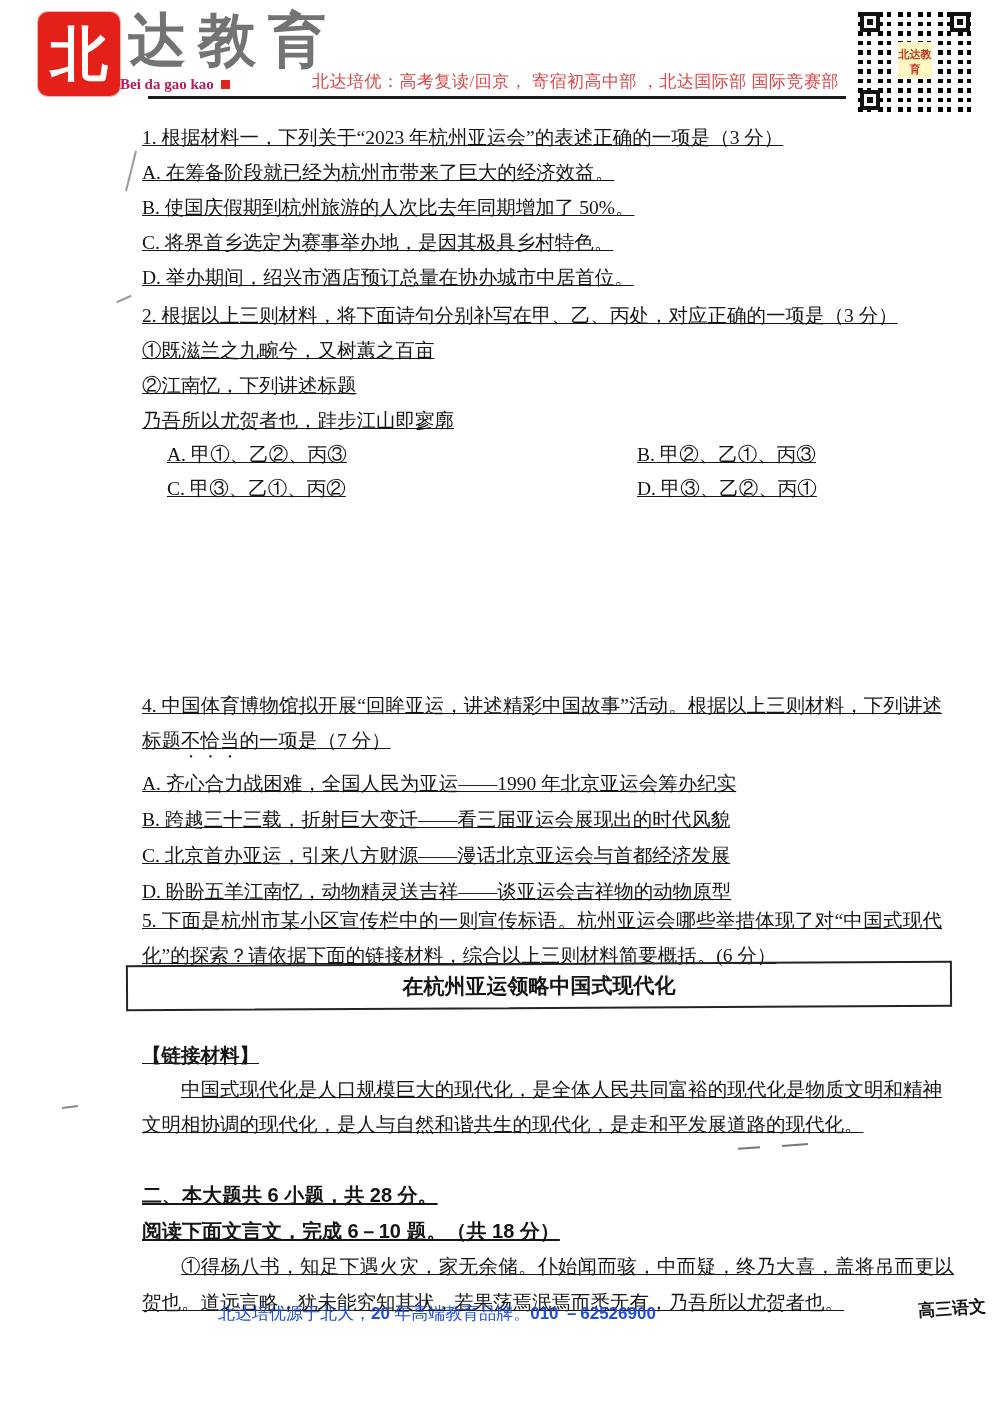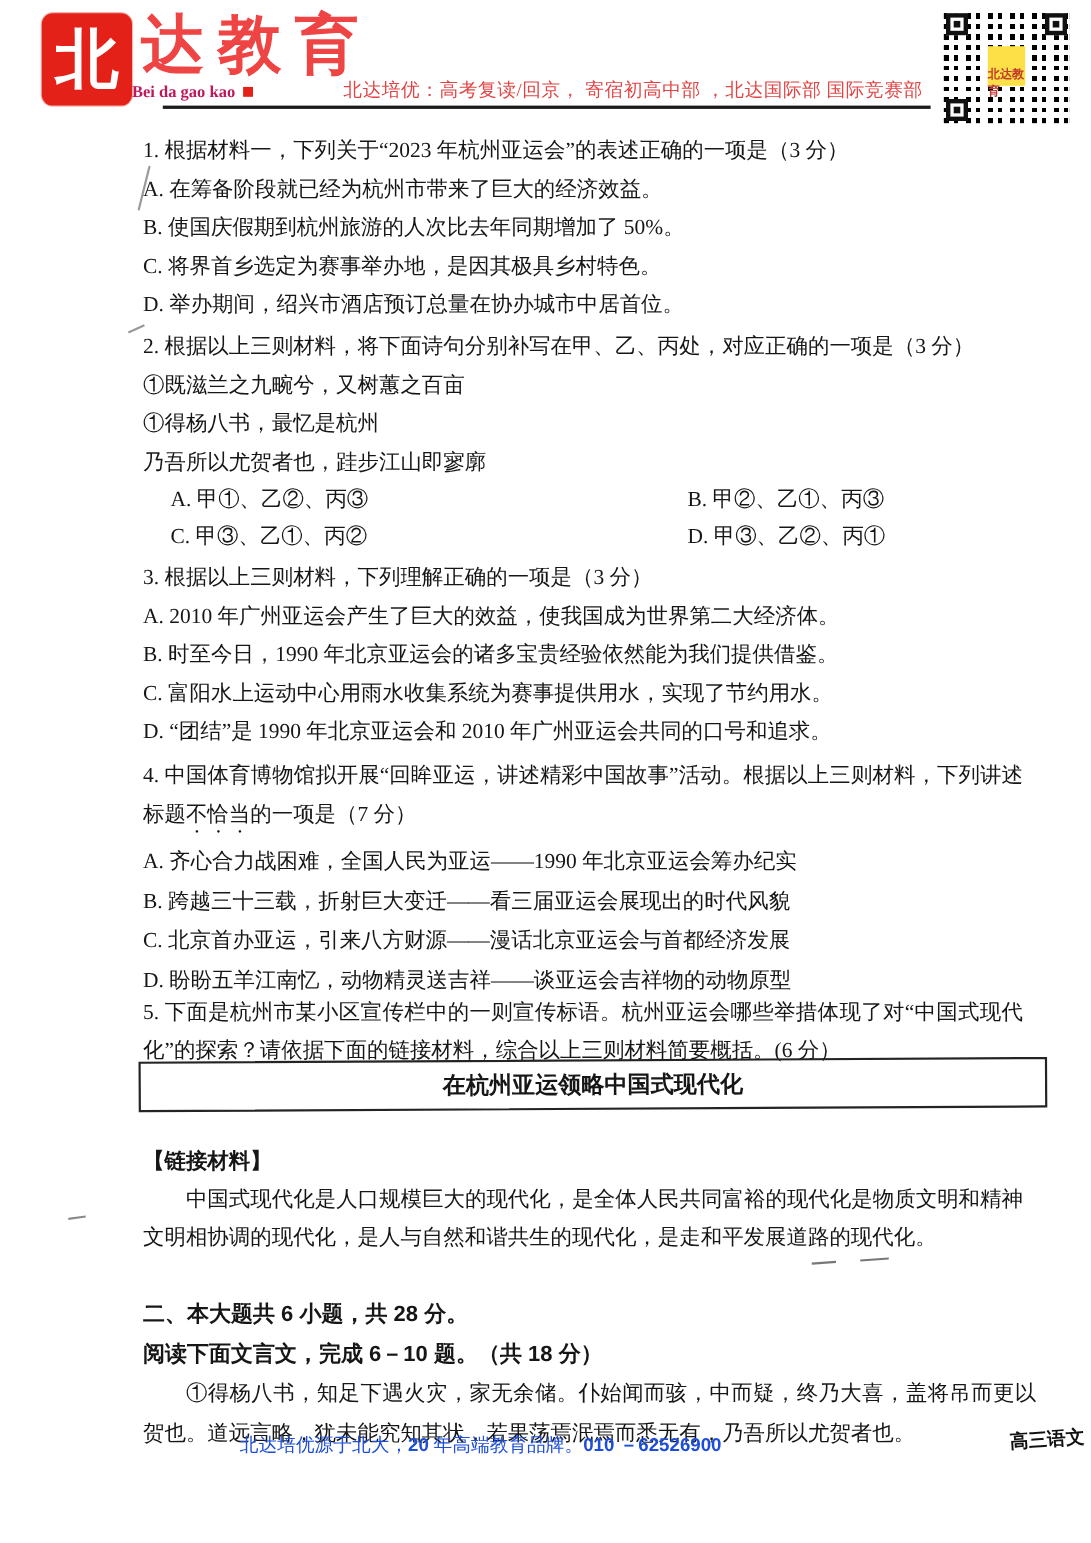--- a/index.html
+++ b/index.html
@@ -9,21 +9,21 @@
   }
   
   .seal {
     position:absolute; left:38px; top:12px; width:82px; height:84px;
     background:#e32119; border-radius:10px; color:#fff; text-align:center;
     line-height:86px; font-size:58px; font-weight:bold;
     box-shadow:0 0 0 1px #f6b3ae;
   }
   .logo-cn {
     position:absolute; left:128px; top:2px; font-size:58px; font-weight:bold;
-    color:#ef4444; letter-spacing:12px; font-family:"Liberation Serif", serif;text-align:center;
+    color:#737373; letter-spacing:12px; font-family:"Liberation Serif", serif;text-align:center;
   }
   .logo-en {
     position:absolute; left:120px; top:76px; font-size:15px; font-weight:bold; color:#be185d;
   }
   .logo-en .sq { display:inline-block; width:9px; height:9px; background:#e32119; margin-left:7px; }
   .tagline {
     position:absolute; left:286px; top:70px; font-size:17px; color:#e04545;
     letter-spacing:0.5px; white-space:nowrap;margin-left:26px;
   }
   .header-rule { position:absolute; left:148px; top:96px; width:698px; height:3px; background:#1b1b1b; }
@@ -33,27 +33,27 @@
     position:absolute; inset:0;
     background-image:
       repeating-linear-gradient(90deg, #000 0 5px, #fff 5px 9px, #000 9px 13px, #fff 13px 20px),
       repeating-linear-gradient(0deg, #000 0 5px, #fff 5px 10px, #000 10px 14px, #fff 14px 19px);
     background-blend-mode:lighten;
   }
   .finder { position:absolute; width:20px; height:20px; border:4px solid #111; background:#fff; box-sizing:border-box; }
   .finder::after { content:""; position:absolute; inset:3px; background:#111; }
   .finder.tl { left:2px; top:2px; } .finder.tr { right:2px; top:2px; } .finder.bl { left:2px; bottom:2px; }
   .qr-center {
-    position:absolute; left:40px; top:32px; width:34px; height:36px; background:#fde047;
-    color:#c0392b; font-size:11px; line-height:15px; padding-top:19px;
+    position:absolute; left:40px; top:32px; width:34px; height:36px; background:#fef9c3;
+    color:#c0392b; font-size:11px; line-height:15px; text-align:center; padding-top:5px;
     box-sizing:border-box; font-weight:bold;
   }
   
   .content { position:absolute; left:130px; top:0; width:800px; height:1403px; }
-  .blk { position:absolute; left:0; width:800px; }
+  .blk { position:absolute; left:12px; width:800px;text-decoration:underline; }
   p.t { margin:0; font-size:19.5px; line-height:35px; text-align:justify; }
   p.t36 { margin:0; font-size:19.5px; line-height:36px; }
   .optgrid { display:grid; grid-template-columns:470px auto;margin-left:25px; }
   .optgrid p { margin:0; font-size:19.5px; line-height:34px; }
   .emph {
     -webkit-text-emphasis:filled dot #161616; -webkit-text-emphasis-position:under;
     text-emphasis:filled dot #161616; text-emphasis-position:under right;
   }
   .slogan-box {
     position:absolute; left:-4px; top:963px; width:826px; height:46px;
@@ -111,37 +111,30 @@
       <p class="t">1. 根据材料一，下列关于“2023 年杭州亚运会”的表述正确的一项是（3 分）</p>
       <p class="t">A. 在筹备阶段就已经为杭州市带来了巨大的经济效益。</p>
       <p class="t">B. 使国庆假期到杭州旅游的人次比去年同期增加了 50%。</p>
       <p class="t">C. 将界首乡选定为赛事举办地，是因其极具乡村特色。</p>
       <p class="t">D. 举办期间，绍兴市酒店预订总量在协办城市中居首位。</p>
     </div>
 
     <div class="blk" style="top:298px">
       <p class="t">2. 根据以上三则材料，将下面诗句分别补写在甲、乙、丙处，对应正确的一项是（3 分）</p>
       <p class="t">①既滋兰之九畹兮，又树蕙之百亩</p>
-      <p class="t">①得杨八书，最忆是杭州</p>
+      <p class="t">②江南忆，下列讲述标题</p>
       <p class="t">乃吾所以尤贺者也，跬步江山即寥廓</p>
       <div class="optgrid">
         <p class="t">A. 甲①、乙②、丙③</p>
         <p class="t">B. 甲②、乙①、丙③</p>
         <p class="t">C. 甲③、乙①、丙②</p>
         <p class="t">D. 甲③、乙②、丙①</p>
       </div>
     </div>
 
-    <div class="blk" style="top:508px">
-      <p class="t">3. 根据以上三则材料，下列理解正确的一项是（3 分）</p>
-      <p class="t">A. 2010 年广州亚运会产生了巨大的效益，使我国成为世界第二大经济体。</p>
-      <p class="t">B. 时至今日，1990 年北京亚运会的诸多宝贵经验依然能为我们提供借鉴。</p>
-      <p class="t">C. 富阳水上运动中心用雨水收集系统为赛事提供用水，实现了节约用水。</p>
-      <p class="t">D. “团结”是 1990 年北京亚运会和 2010 年广州亚运会共同的口号和追求。</p>
-    </div>
 
     <div class="blk" style="top:688px">
       <p class="t"><span>4. 中国体育博物馆拟开展“回眸亚运，讲述精彩中国故事”活动。根据以上三则材料，下列讲述标题</span><span class="emph">不恰当</span><span>的一项是（7 分）</span></p>
       <div style="margin-top:4px">
         <p class="t36">A. 齐心合力战困难，全国人民为亚运——1990 年北京亚运会筹办纪实</p>
         <p class="t36">B. 跨越三十三载，折射巨大变迁——看三届亚运会展现出的时代风貌</p>
         <p class="t36">C. 北京首办亚运，引来八方财源——漫话北京亚运会与首都经济发展</p>
         <p class="t36">D. 盼盼五羊江南忆，动物精灵送吉祥——谈亚运会吉祥物的动物原型</p>
       </div>
     </div>

